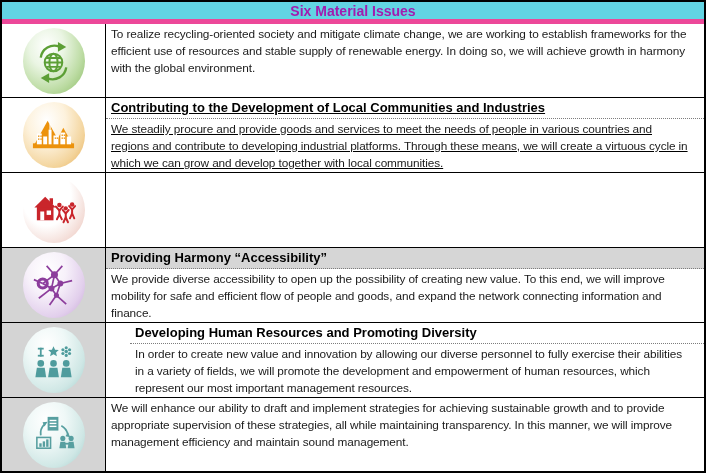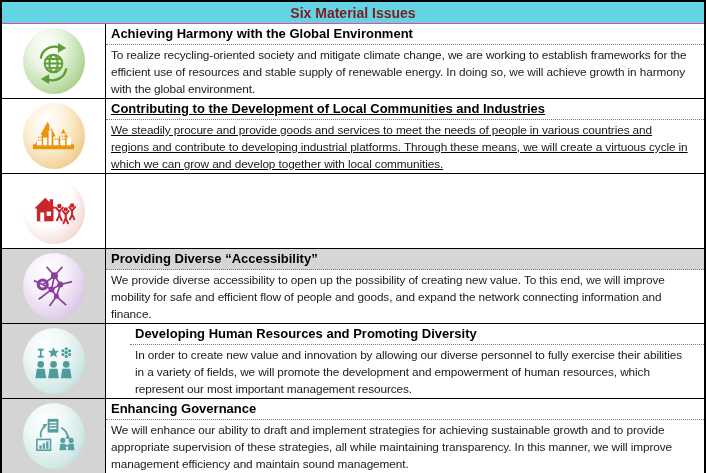--- a/index.html
+++ b/index.html
@@ -9,23 +9,23 @@
   .table {
     width:706px; height:473px;
     border:2px solid #000;
     display:flex; flex-direction:column;
     background:#fff;
   }
 
   .header {
     height:22px; flex:0 0 22px;
     background:#62d4e3;
-    border-bottom:1px solid #ec4899;
+    border-bottom:5px solid #ec4899;
     display:flex; align-items:center; justify-content:center;
-    font-weight:bold; font-size:14px; color:#7f1d1d;
+    font-weight:bold; font-size:14px; color:#a21caf;
   }
 
   .row { display:flex; border-bottom:1px solid #000; background:#fff; }
   .row.h1 { flex:0 0 74px; }
   .row.h2 { flex:0 0 75px;text-decoration:underline; }
   .row.h3 { flex:0 0 75px; }
   .row.h4 { flex:0 0 75px; }
   .row.h5 { flex:0 0 73px;gap:24px; }
   .row.last { flex:1 1 auto; border-bottom:none; }
 
@@ -87,21 +87,20 @@
           <g fill="none" stroke="#5c9f35" stroke-width="2.4">
             <path d="M11 21 A14 14 0 0 1 30 9.8"></path>
             <path d="M37 31 A14 14 0 0 1 18 42.2"></path>
           </g>
           <polygon points="28.5,5 37,10.2 28.5,15" fill="#5c9f35"></polygon>
           <polygon points="19.5,37 11,41.8 19.5,47" fill="#5c9f35"></polygon>
         </svg>
       </div>
     </div>
     <div class="text-cell">
-      <div class="row-title">Achieving Harmony with the Global Environment</div>
       <div class="row-body">To realize recycling-oriented society and mitigate climate change, we are working to establish frameworks for the efficient use of resources and stable supply of renewable energy. In doing so, we will achieve growth in harmony with the global environment.</div>
     </div>
   </div>
 
   <div class="row h2">
     <div class="icon-cell">
       <div class="sphere orange">
         <svg viewBox="0 0 48 48">
           <polygon points="3,36 18,9 33,36" fill="#ec920b"></polygon>
           <polygon points="24,36 34,16 45,36" fill="#ec920b"></polygon>
@@ -186,21 +185,21 @@
           </g>
           <circle cx="13" cy="22" r="4.6" fill="none" stroke="#8c3d9c" stroke-width="3.2"></circle>
           <circle cx="25" cy="13" r="3.6" fill="#8c3d9c"></circle>
           <circle cx="31" cy="22" r="3" fill="#8c3d9c"></circle>
           <circle cx="22" cy="27" r="3" fill="#8c3d9c"></circle>
           <circle cx="27" cy="34" r="2.6" fill="#8c3d9c"></circle>
         </svg>
       </div>
     </div>
     <div class="text-cell">
-      <div class="row-title">Providing Diverse “Accessibility”</div>
+      <div class="row-title">Providing Harmony “Accessibility”</div>
       <div class="row-body">We provide diverse accessibility to open up the possibility of creating new value. To this end, we will improve mobility for safe and efficient flow of people and goods, and expand the network connecting information and finance.</div>
     </div>
   </div>
 
   <div class="row h5 gray-icon">
     <div class="icon-cell">
       <div class="sphere teal">
         <svg viewBox="0 0 48 48">
           <g fill="#4f9c9d">
             <circle cx="11" cy="27" r="3.4"></circle>
@@ -248,18 +247,17 @@
           <path d="M38.5 38 L39.5 31.5 H44.5 L45.5 38 Z" fill="#579fa0"></path>
           <rect x="35" y="32.5" width="6" height="1.8" fill="#579fa0"></rect>
           <path d="M32 15 A13 13 0 0 1 38.5 23.5" fill="none" stroke="#579fa0" stroke-width="1.8"></path>
           <polygon points="36.2,25.8 41,26.8 38.9,21.6" fill="#579fa0"></polygon>
           <path d="M11 25 A13 13 0 0 1 15 13.5" fill="none" stroke="#579fa0" stroke-width="1.8"></path>
           <polygon points="12.8,11.5 18,11 14.8,15.8" fill="#579fa0"></polygon>
         </svg>
       </div>
     </div>
     <div class="text-cell">
-      <div class="row-title">Enhancing Governance</div>
       <div class="row-body">We will enhance our ability to draft and implement strategies for achieving sustainable growth and to provide appropriate supervision of these strategies, all while maintaining transparency. In this manner, we will improve management efficiency and maintain sound management.</div>
     </div>
   </div>
 
 </div>
 
 </body></html>

